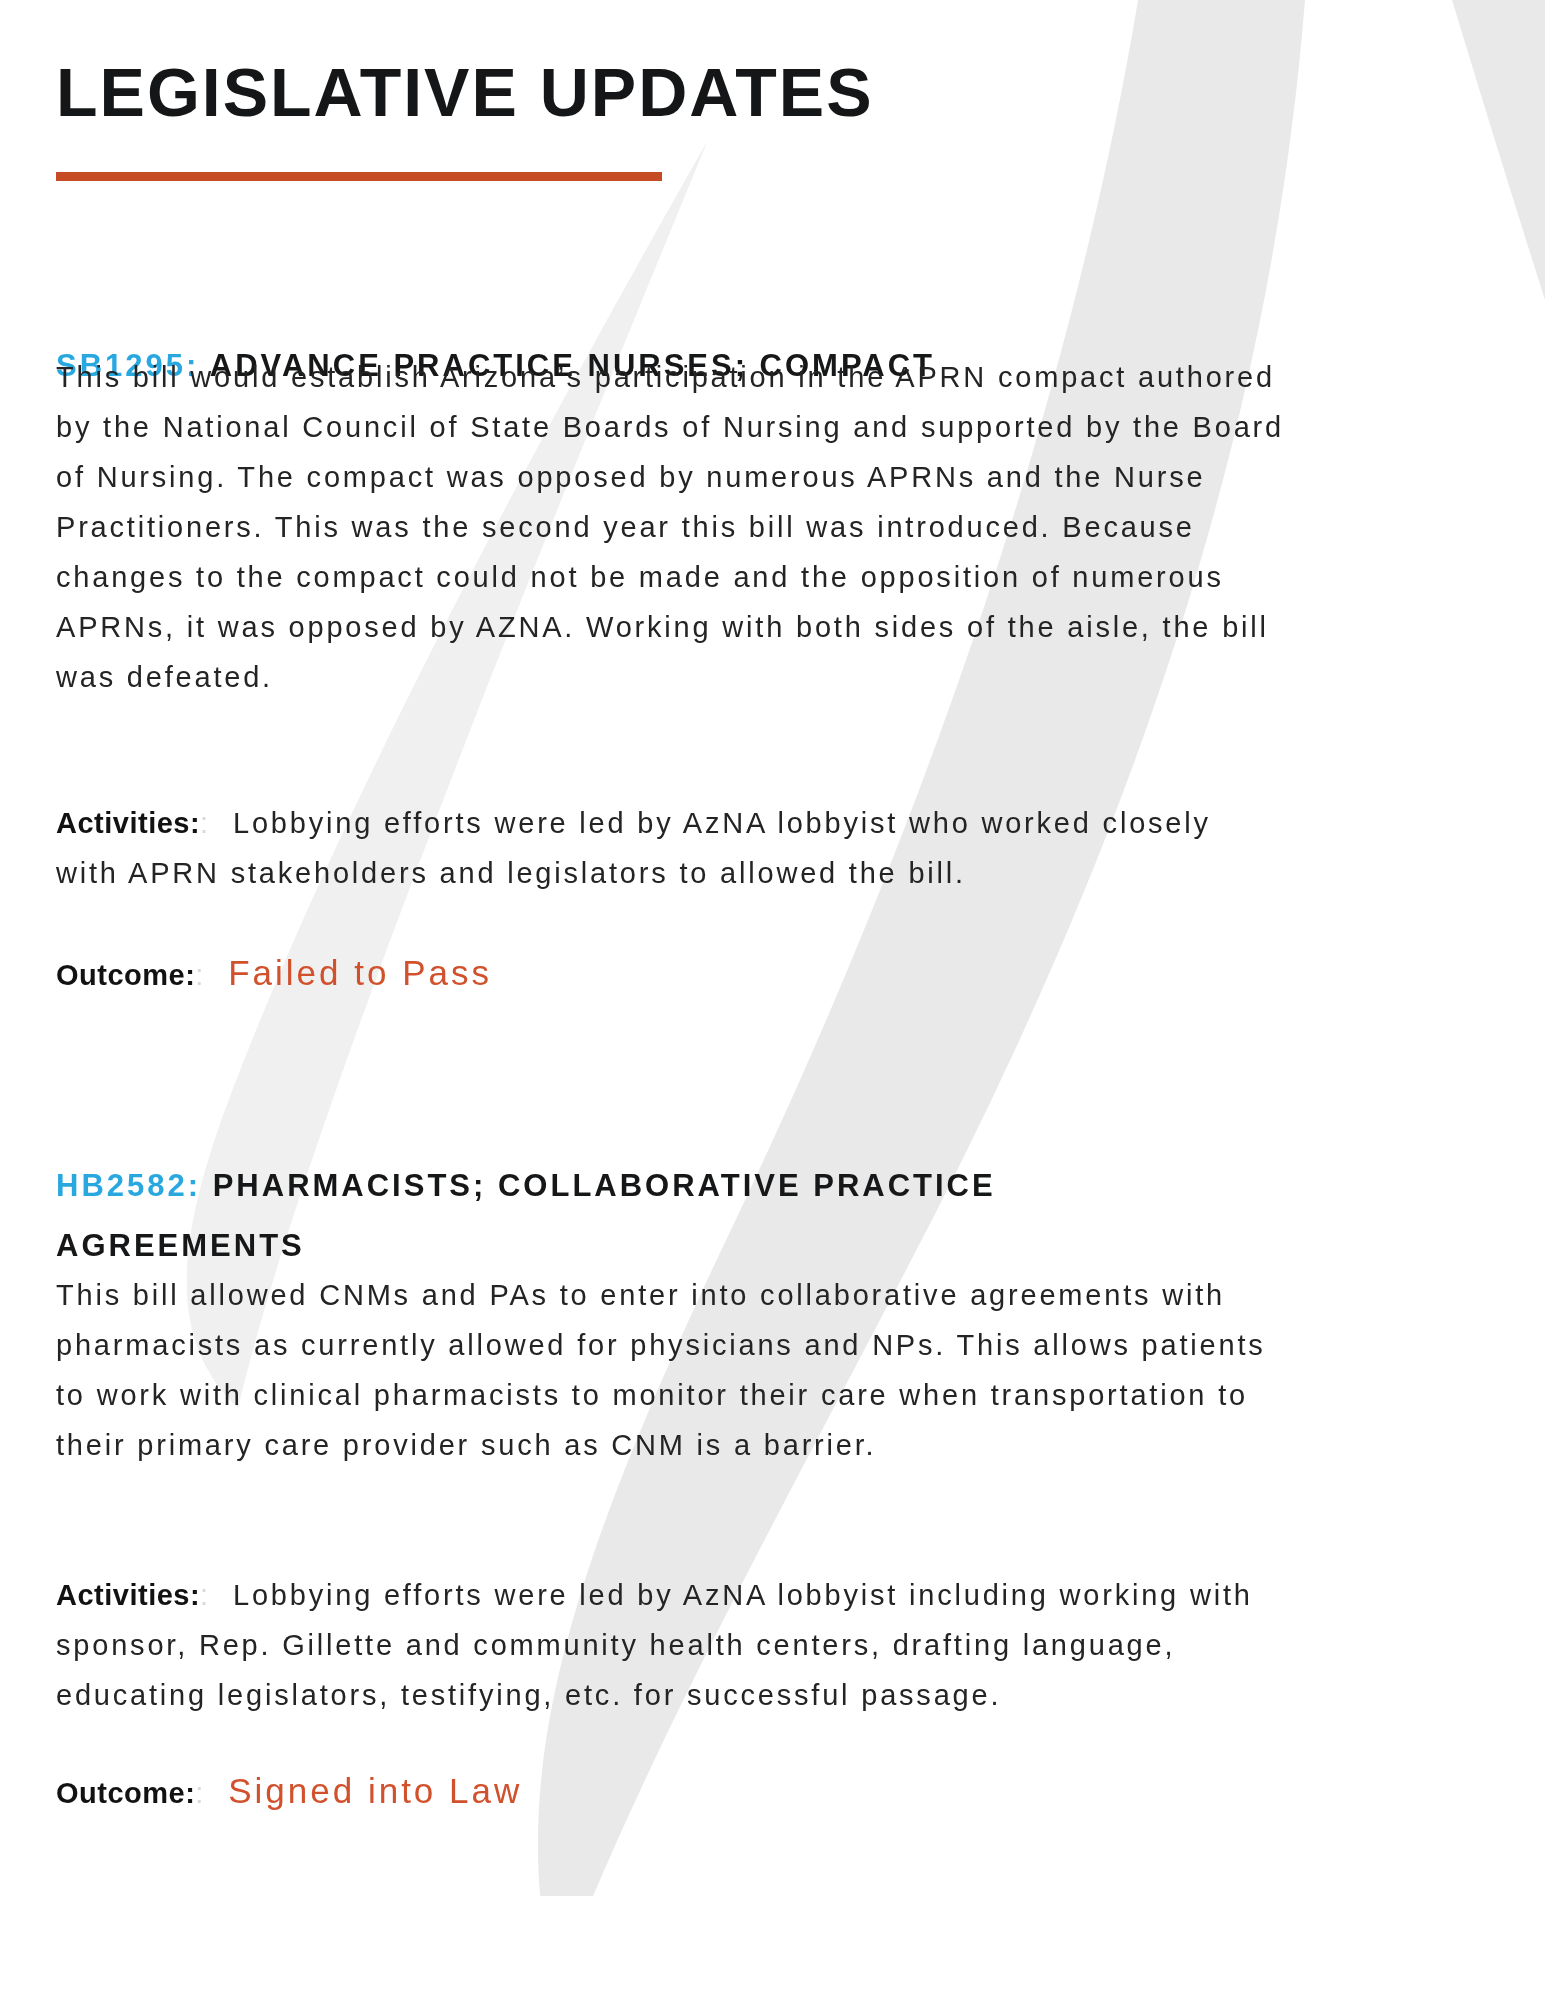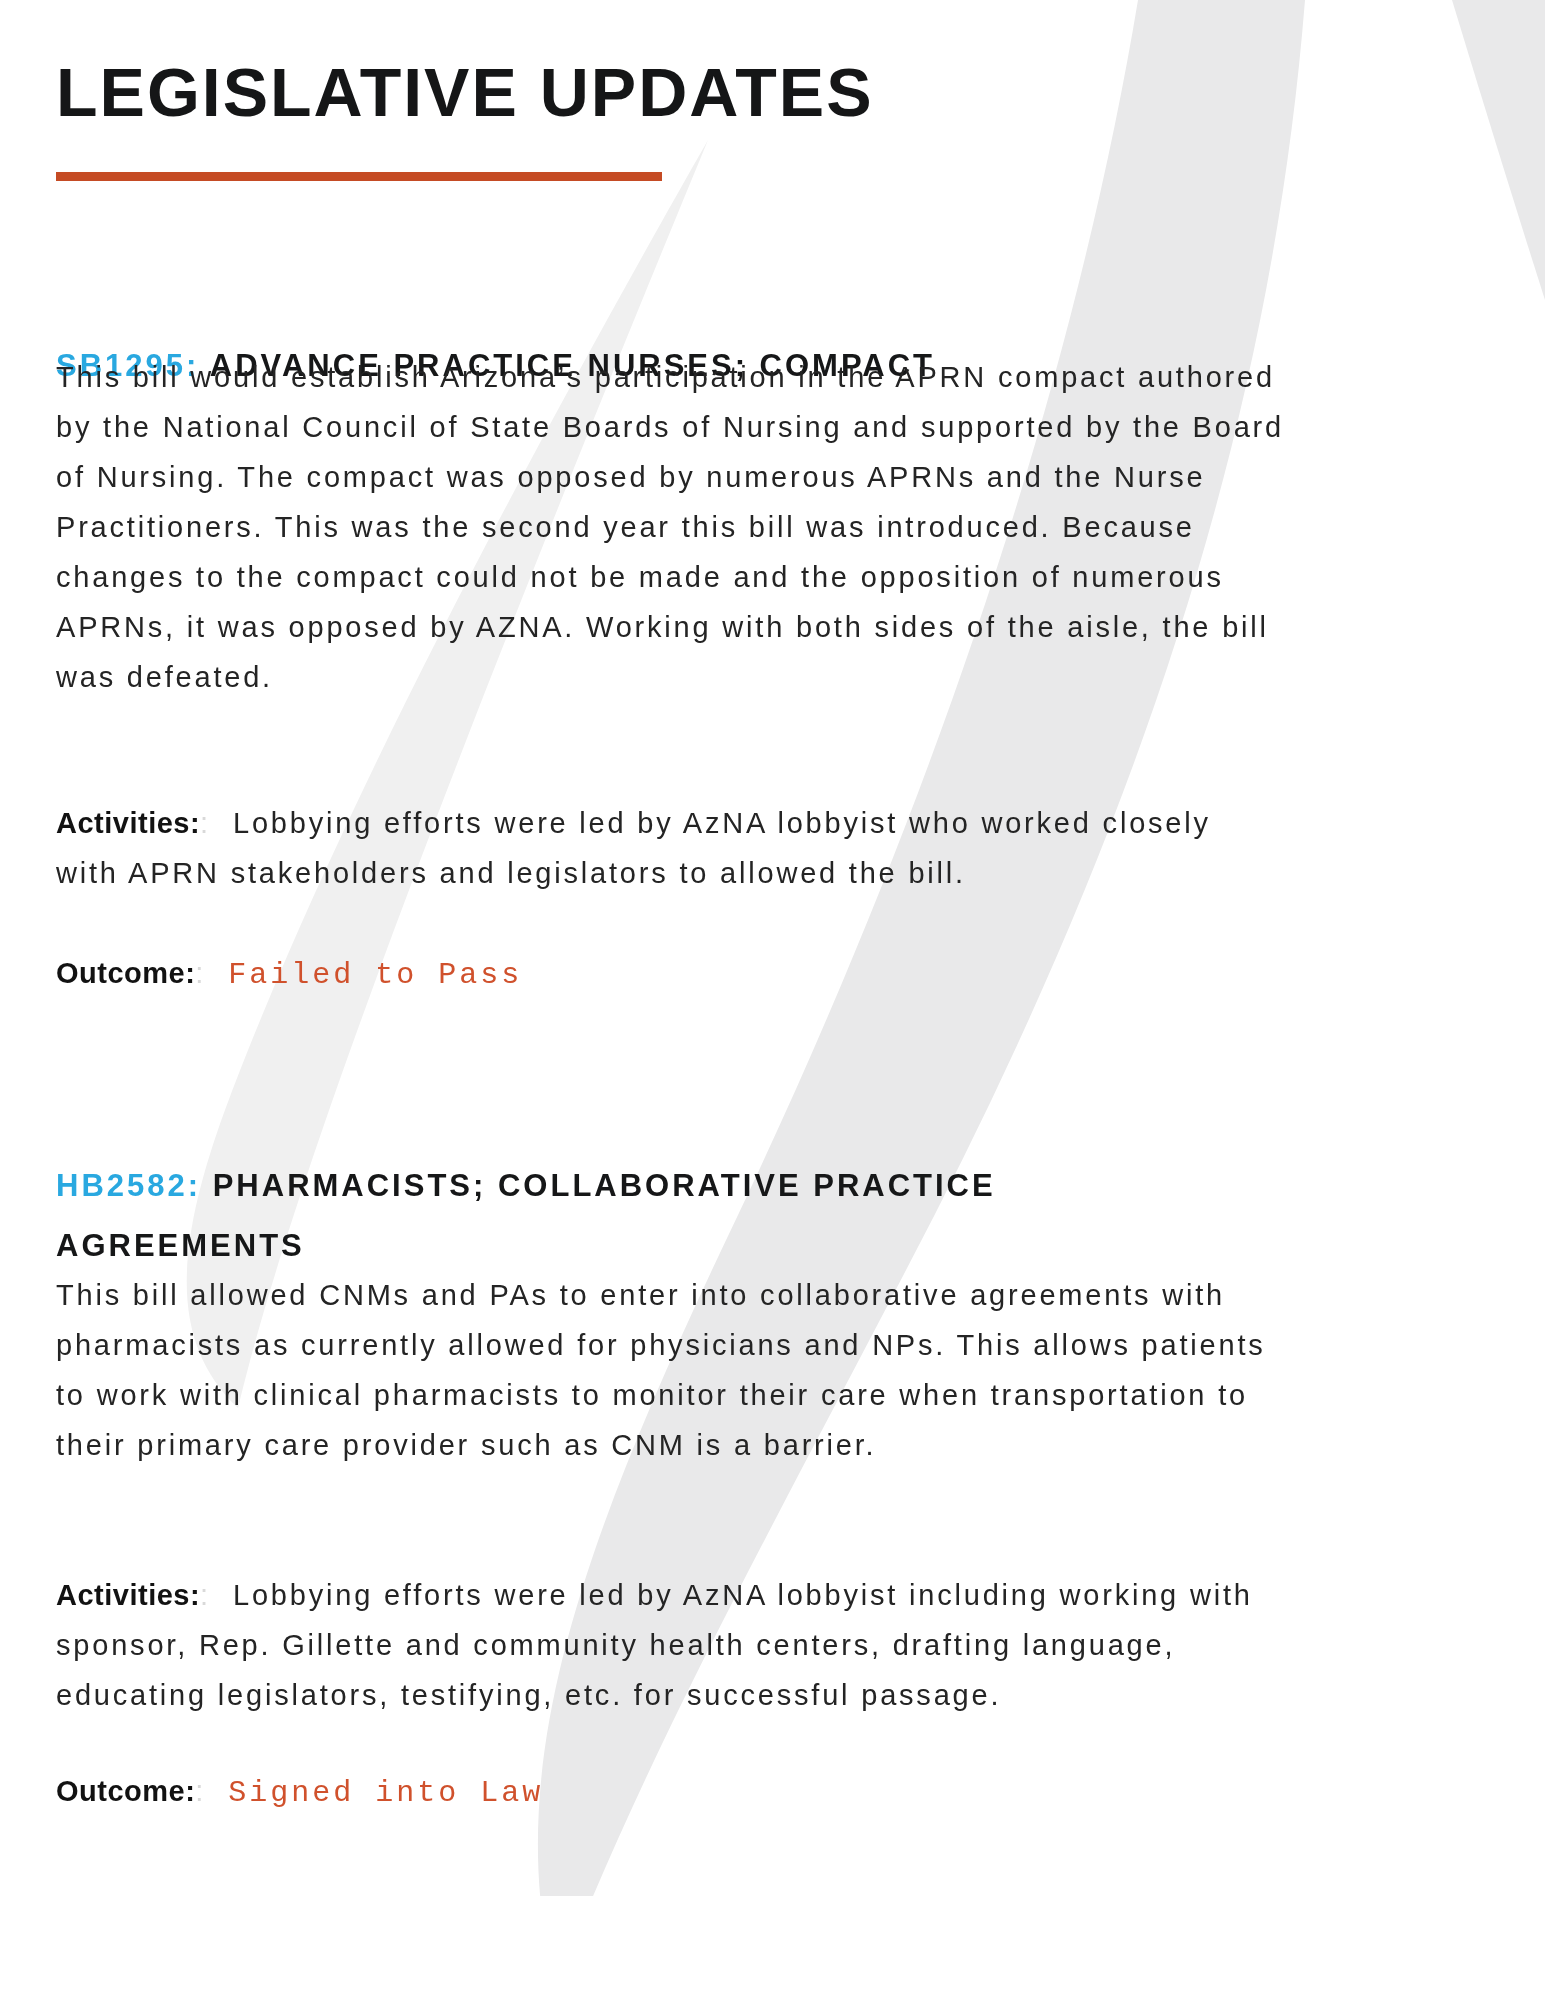--- a/index.html
+++ b/index.html
@@ -36,21 +36,21 @@
     position:absolute;left:56px;width:1500px;
     font-size:29px;letter-spacing:2.8px;line-height:50px;
     color:#242424;white-space:pre-line;margin:0;
   }
   .label{
     font-weight:700;letter-spacing:0.5px;color:#121212;
     white-space:nowrap;
   }
   .ghost-colon{color:#d9d9d9;padding-right:22px;}
   .outcome-value{
-    color:#d0512c;font-size:30px;letter-spacing:3px;white-space:nowrap;font-family:Liberation Mono, monospace;
+    color:#d0512c;font-size:35px;letter-spacing:3px;white-space:nowrap;
   }
 
   .footer-logo{
     position:absolute;left:1243px;top:1906px;
     display:flex;flex-direction:column;align-items:center;
   }
   .logo-icon{width:62px;height:84px;flex:0 0 auto;margin-top:6px;}
   .logo-textcol{display:flex;flex-direction:column;margin-left:6px;}
   .logo-wordmark{
     font-size:50px;font-weight:700;color:#55565a;line-height:52px;letter-spacing:0px;

